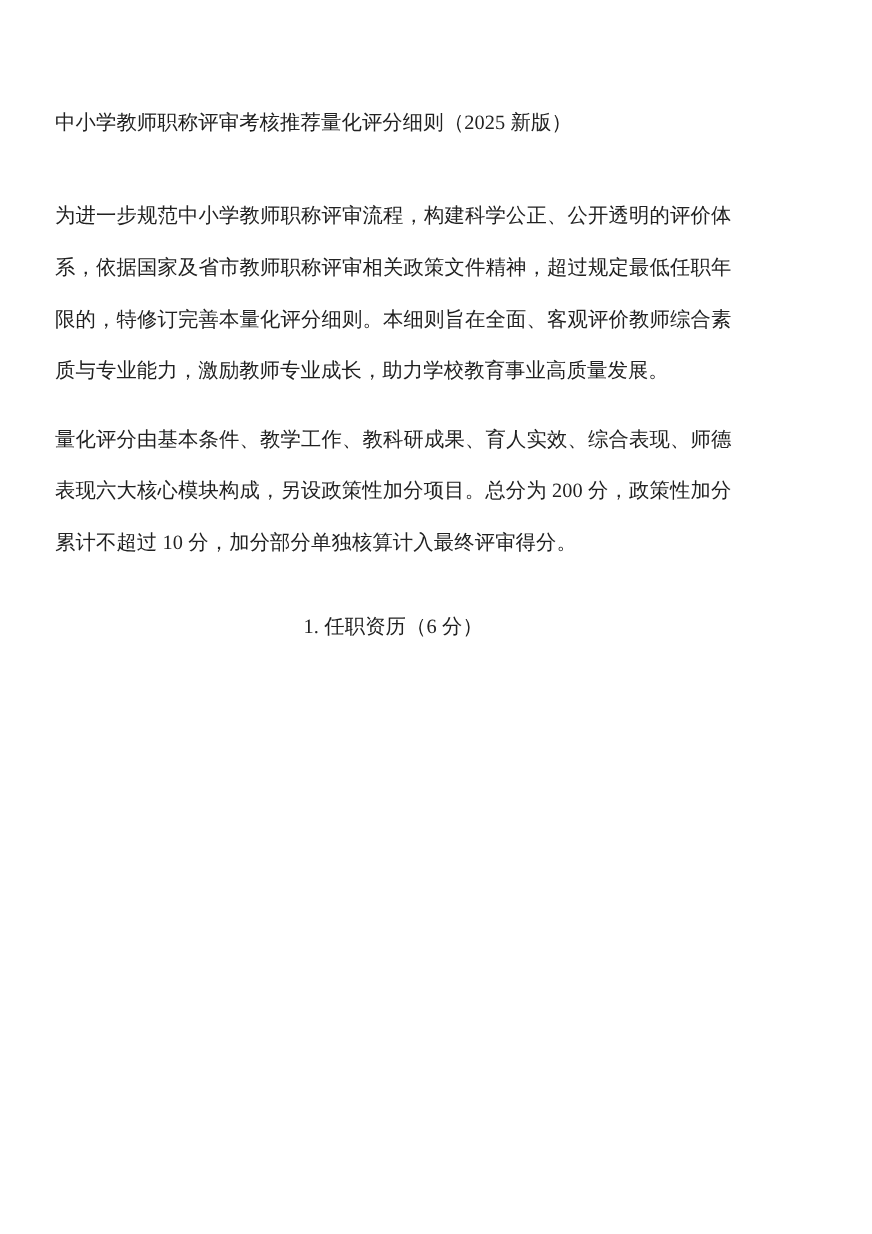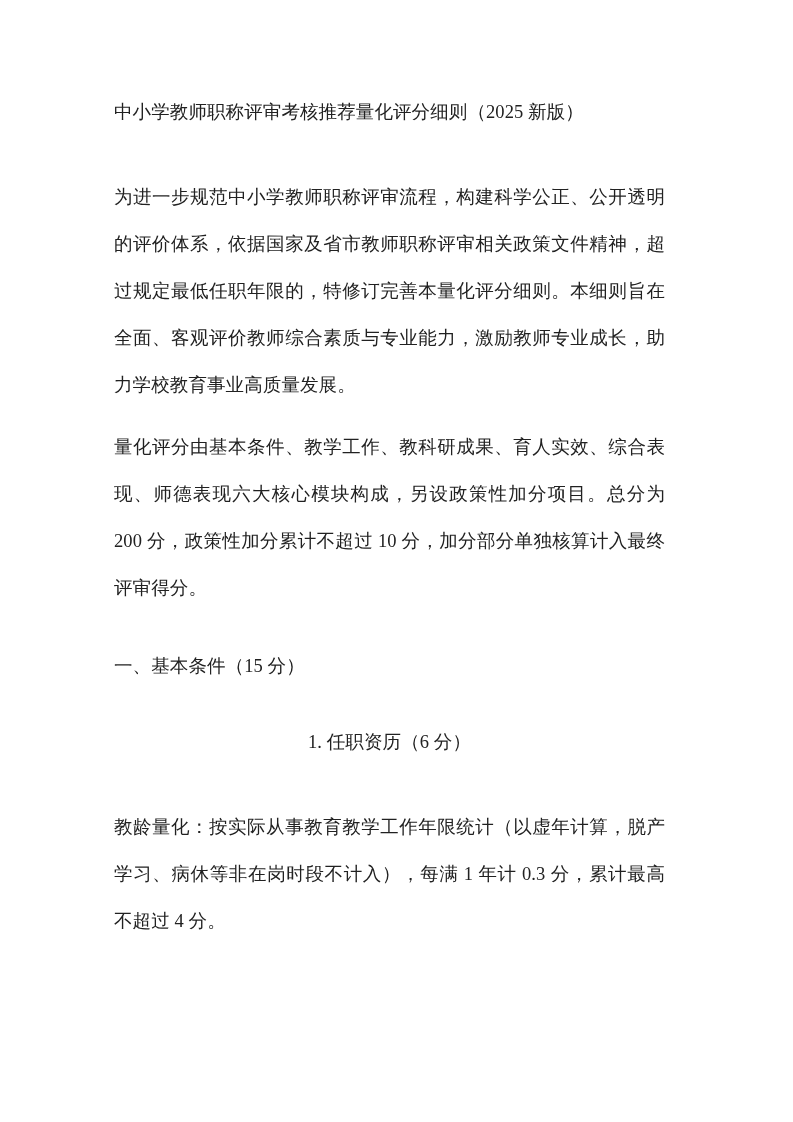--- a/index.html
+++ b/index.html
@@ -11,21 +11,21 @@
     width: 793px;
     height: 1122px;
     overflow: hidden;
     font-family: "Liberation Serif", serif;
   }
   .page {
     box-sizing: border-box;
     width: 780px;
     height: 1122px;
     background: #ffffff;
-    padding: 89px 115px 0 114px;
+    padding: 89px 115px 0 50px;
     color: #212121;
   }
   .doc-block {
     margin: 0;
     font-size: 18.5px;
     line-height: 47px;
     font-weight: normal;
     color: #212121;
     letter-spacing: 0.1px;
   }
@@ -47,20 +47,18 @@
 <body>
 
 <div class="page">
 
   <h1 class="doc-block doc-title">中小学教师职称评审考核推荐量化评分细则（2025 新版）</h1>
 
   <p class="doc-block doc-paragraph para-1">为进一步规范中小学教师职称评审流程，构建科学公正、公开透明的评价体系，依据国家及省市教师职称评审相关政策文件精神，超过规定最低任职年限的，特修订完善本量化评分细则。本细则旨在全面、客观评价教师综合素质与专业能力，激励教师专业成长，助力学校教育事业高质量发展。</p>
 
   <p class="doc-block doc-paragraph para-2">量化评分由基本条件、教学工作、教科研成果、育人实效、综合表现、师德表现六大核心模块构成，另设政策性加分项目。总分为 200 分，政策性加分累计不超过 10 分，加分部分单独核算计入最终评审得分。</p>
 
-  <h2 class="doc-block sec-heading">一、基本条件（15 分）</h2>
 
   <h3 class="doc-block subsec-heading">1. 任职资历（6 分）</h3>
 
-  <p class="doc-block doc-paragraph para-3">教龄量化：按实际从事教育教学工作年限统计（以虚年计算，脱产学习、病休等非在岗时段不计入），每满 1 年计 0.3 分，累计最高不超过 4 分。</p>
 
 
 </div>
 
 </body></html>

